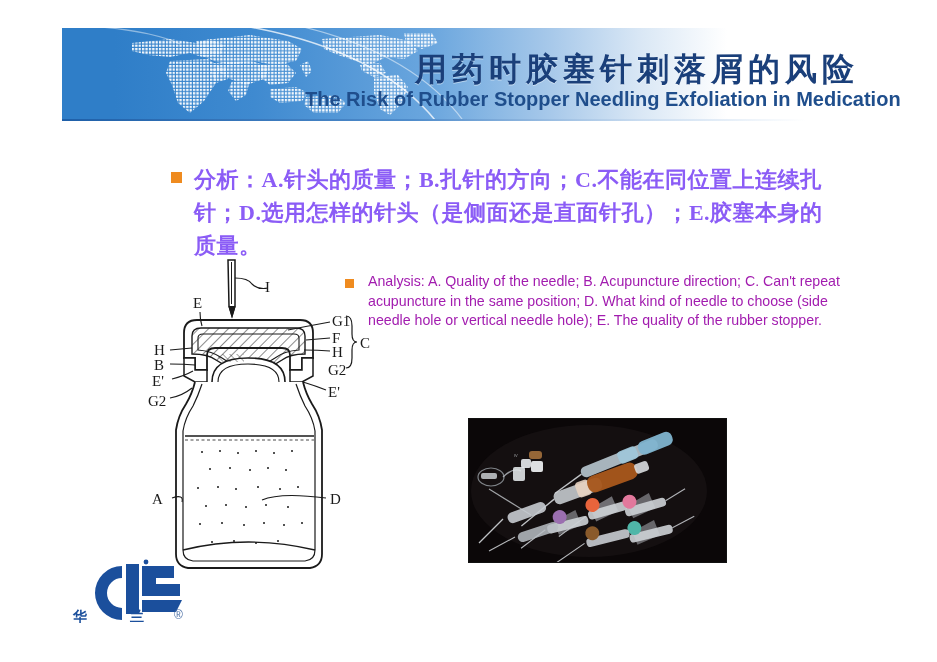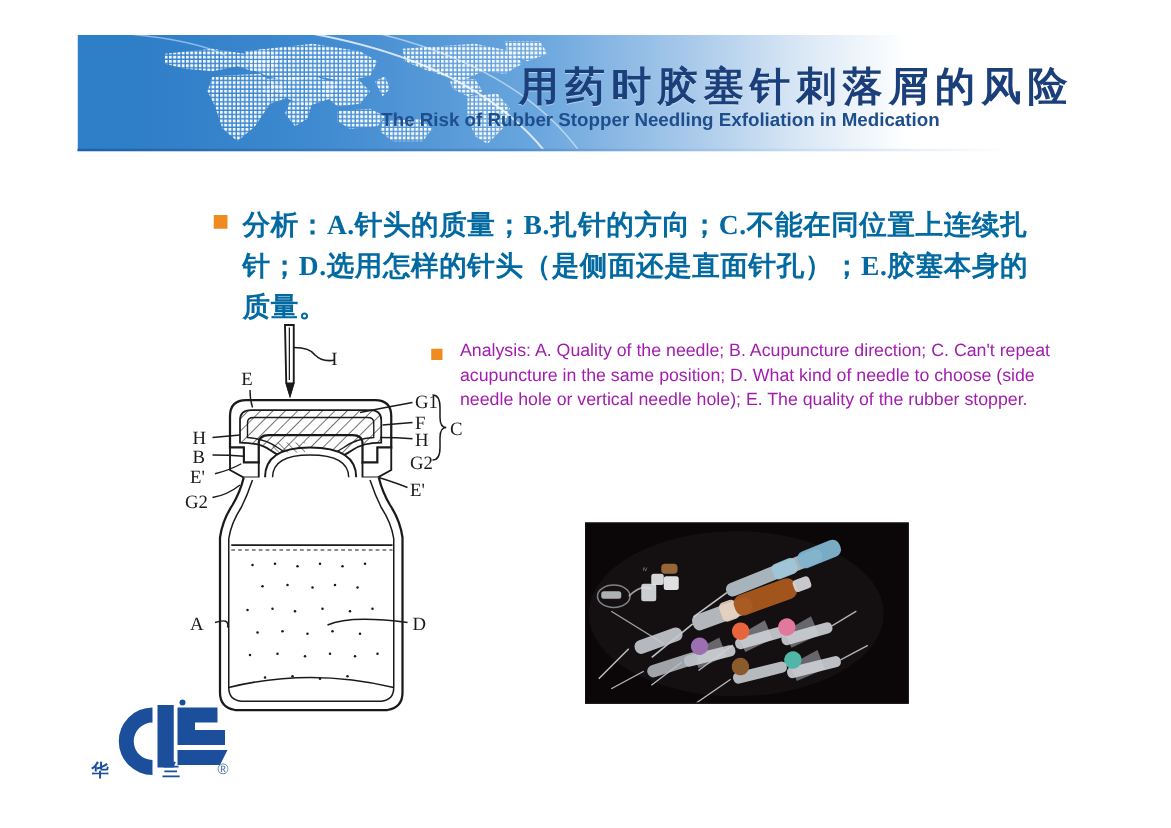--- a/index.html
+++ b/index.html
@@ -73,39 +73,39 @@
     white-space: nowrap;
     text-shadow: 0 1px 0 rgba(255,255,255,0.45);
     margin-top: 12px;
   }
   #title-en {
     position: absolute;
     left: 305px;
     top: 88px;
     width: 620px;
     color: #1f4e8c;
-    font-size: 15px;
+    font-size: 20px;
     font-weight: bold;
     white-space: nowrap;
   }
 
   
   .bullet-sq {
     position: absolute;
     width: 11px;
     height: 11px;
     background: #ef8b1f;
   }
   #cn-bullet { left: 171px; top: 172px; }
   #cn-text {
     position: absolute;
     left: 194px;
     top: 163px;
     width: 630px;
-    color: #0369a1;
+    color: #8b5cf6;
     font-family: "Liberation Serif", serif;
     font-weight: bold;
     font-size: 22px;
     line-height: 33px;
     letter-spacing: 0.5px;
   }
   #en-bullet { left: 345px; top: 279px; width: 9px; height: 9px; }
   #en-text {
     position: absolute;
     left: 368px;

